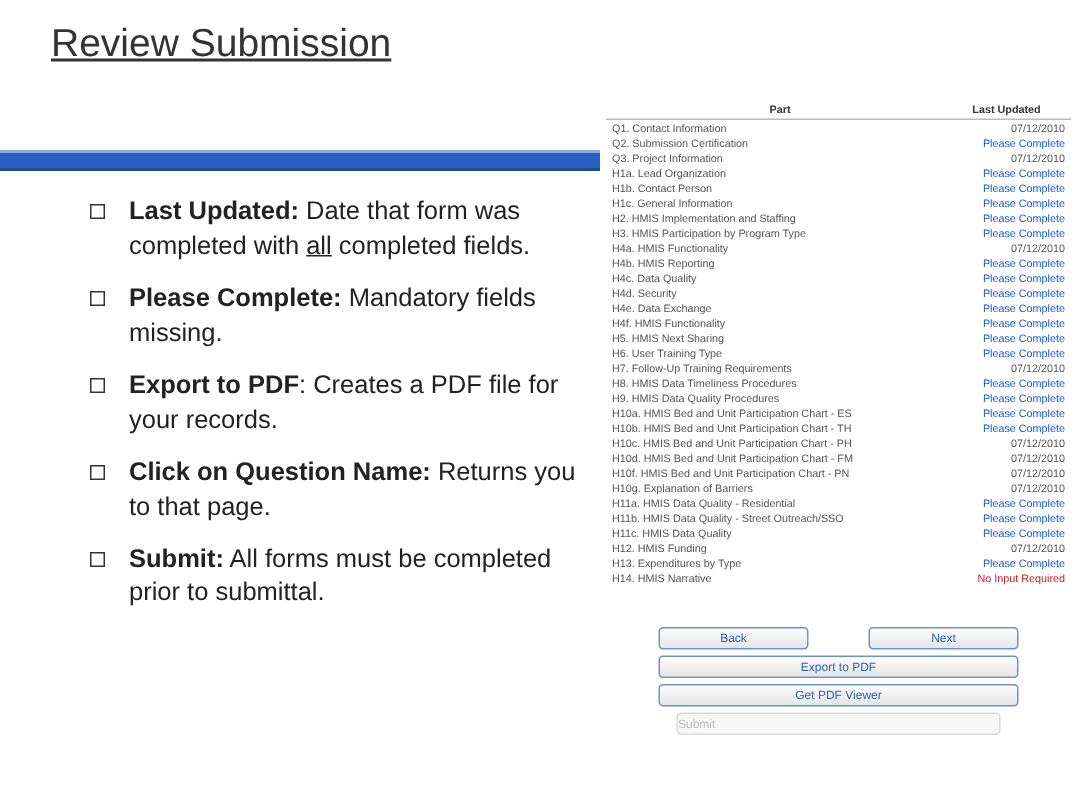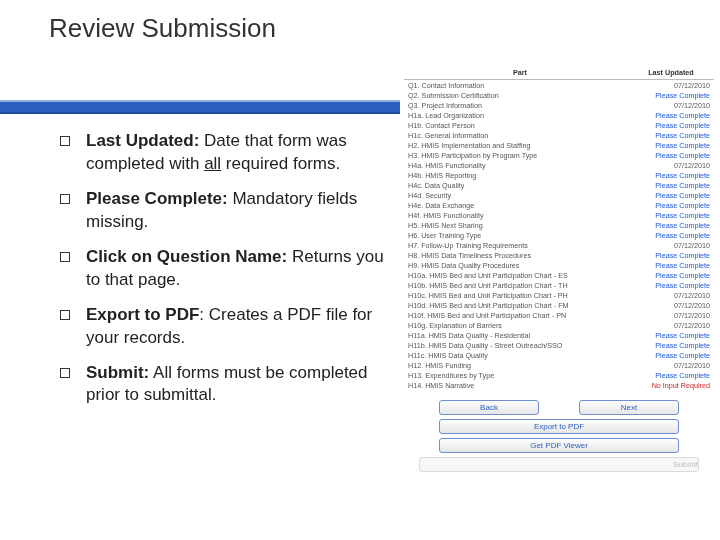--- a/index.html
+++ b/index.html
@@ -10,22 +10,23 @@
     font-family: Arial, Helvetica, sans-serif;
     background: #fff;
     color: #222;
     position: relative;
     overflow: hidden;
   }
   .title {
     font-size: 26px;
     font-weight: 400;
     color: #333;
-    padding: 14px 0 6px 49px;
+    padding: 14px 0 6px 34px;
     line-height: 1.15;
+    text-decoration: underline;
   }
   .accent {
     position: absolute;
     left: 0;
     top: 100px;
     width: 400px;
     height: 14px;
     background: #2a5fbf;
     border-top: 2px solid #8faee0;
     border-bottom: 2px solid #1e4a99;
@@ -87,57 +88,58 @@
   }
   .pbtn {
     font-size: 8px;
     color: #2a5fbf;
     background: linear-gradient(#fdfdfd,#e6e6e6);
     border: 1px solid #6e8fd0;
     border-radius: 3px;
     padding: 2px 0;
     text-align: center;
     display: inline-block;
+    margin-top: 18px;
   }
   .w1 { width: 100px; }
   .w2 { width: 240px; margin: 4px auto 0; display: block; }
   .ghost {
-    width: 280px;
+    width: 216px;
     margin: 4px auto 0;
     font-size: 8px;
     color: #bcbcbc;
     border: 1px solid #dadada;
     border-radius: 3px;
     padding: 2px 0;
-    text-align: right;
+    text-align: left;
     background: #f7f7f7;
     display: block;
   }
 </style>
 </head>
 <body>
 
 <div class="title">
   <span>Review Submission</span><br>
 </div>
 
 <div class="accent"></div>
 
 <div class="bullets">
   <div class="bullet">
-    <span class="b">Last Updated:</span><span>  Date that form was completed with </span><span class="u">all</span><span> required forms.</span>
+    <span class="b">Last Updated:</span><span>  Date that form was completed with </span><span class="u">all</span><span> completed fields.</span>
   </div>
   <div class="bullet">
     <span class="b">Please Complete:</span><span>  Mandatory fields missing.</span>
   </div>
   <div class="bullet">
+    <span class="b">Export to PDF</span><span>:  Creates a PDF file for your records.</span>
+  </div>
+  <div class="bullet">
     <span class="b">Click on Question Name:</span><span>  Returns you to that page.</span>
-  </div>
-  <div class="bullet">
-    <span class="b">Export to PDF</span><span>:  Creates a PDF file for your records.</span>
   </div>
   <div class="bullet">
     <span class="b">Submit:</span><span>  All forms must be completed prior to submittal.</span>
   </div>
 </div>
 
 <div class="panel">
   <div class="phdr">
     <div class="c1">Part</div>
     <div class="c2">Last Updated</div>

